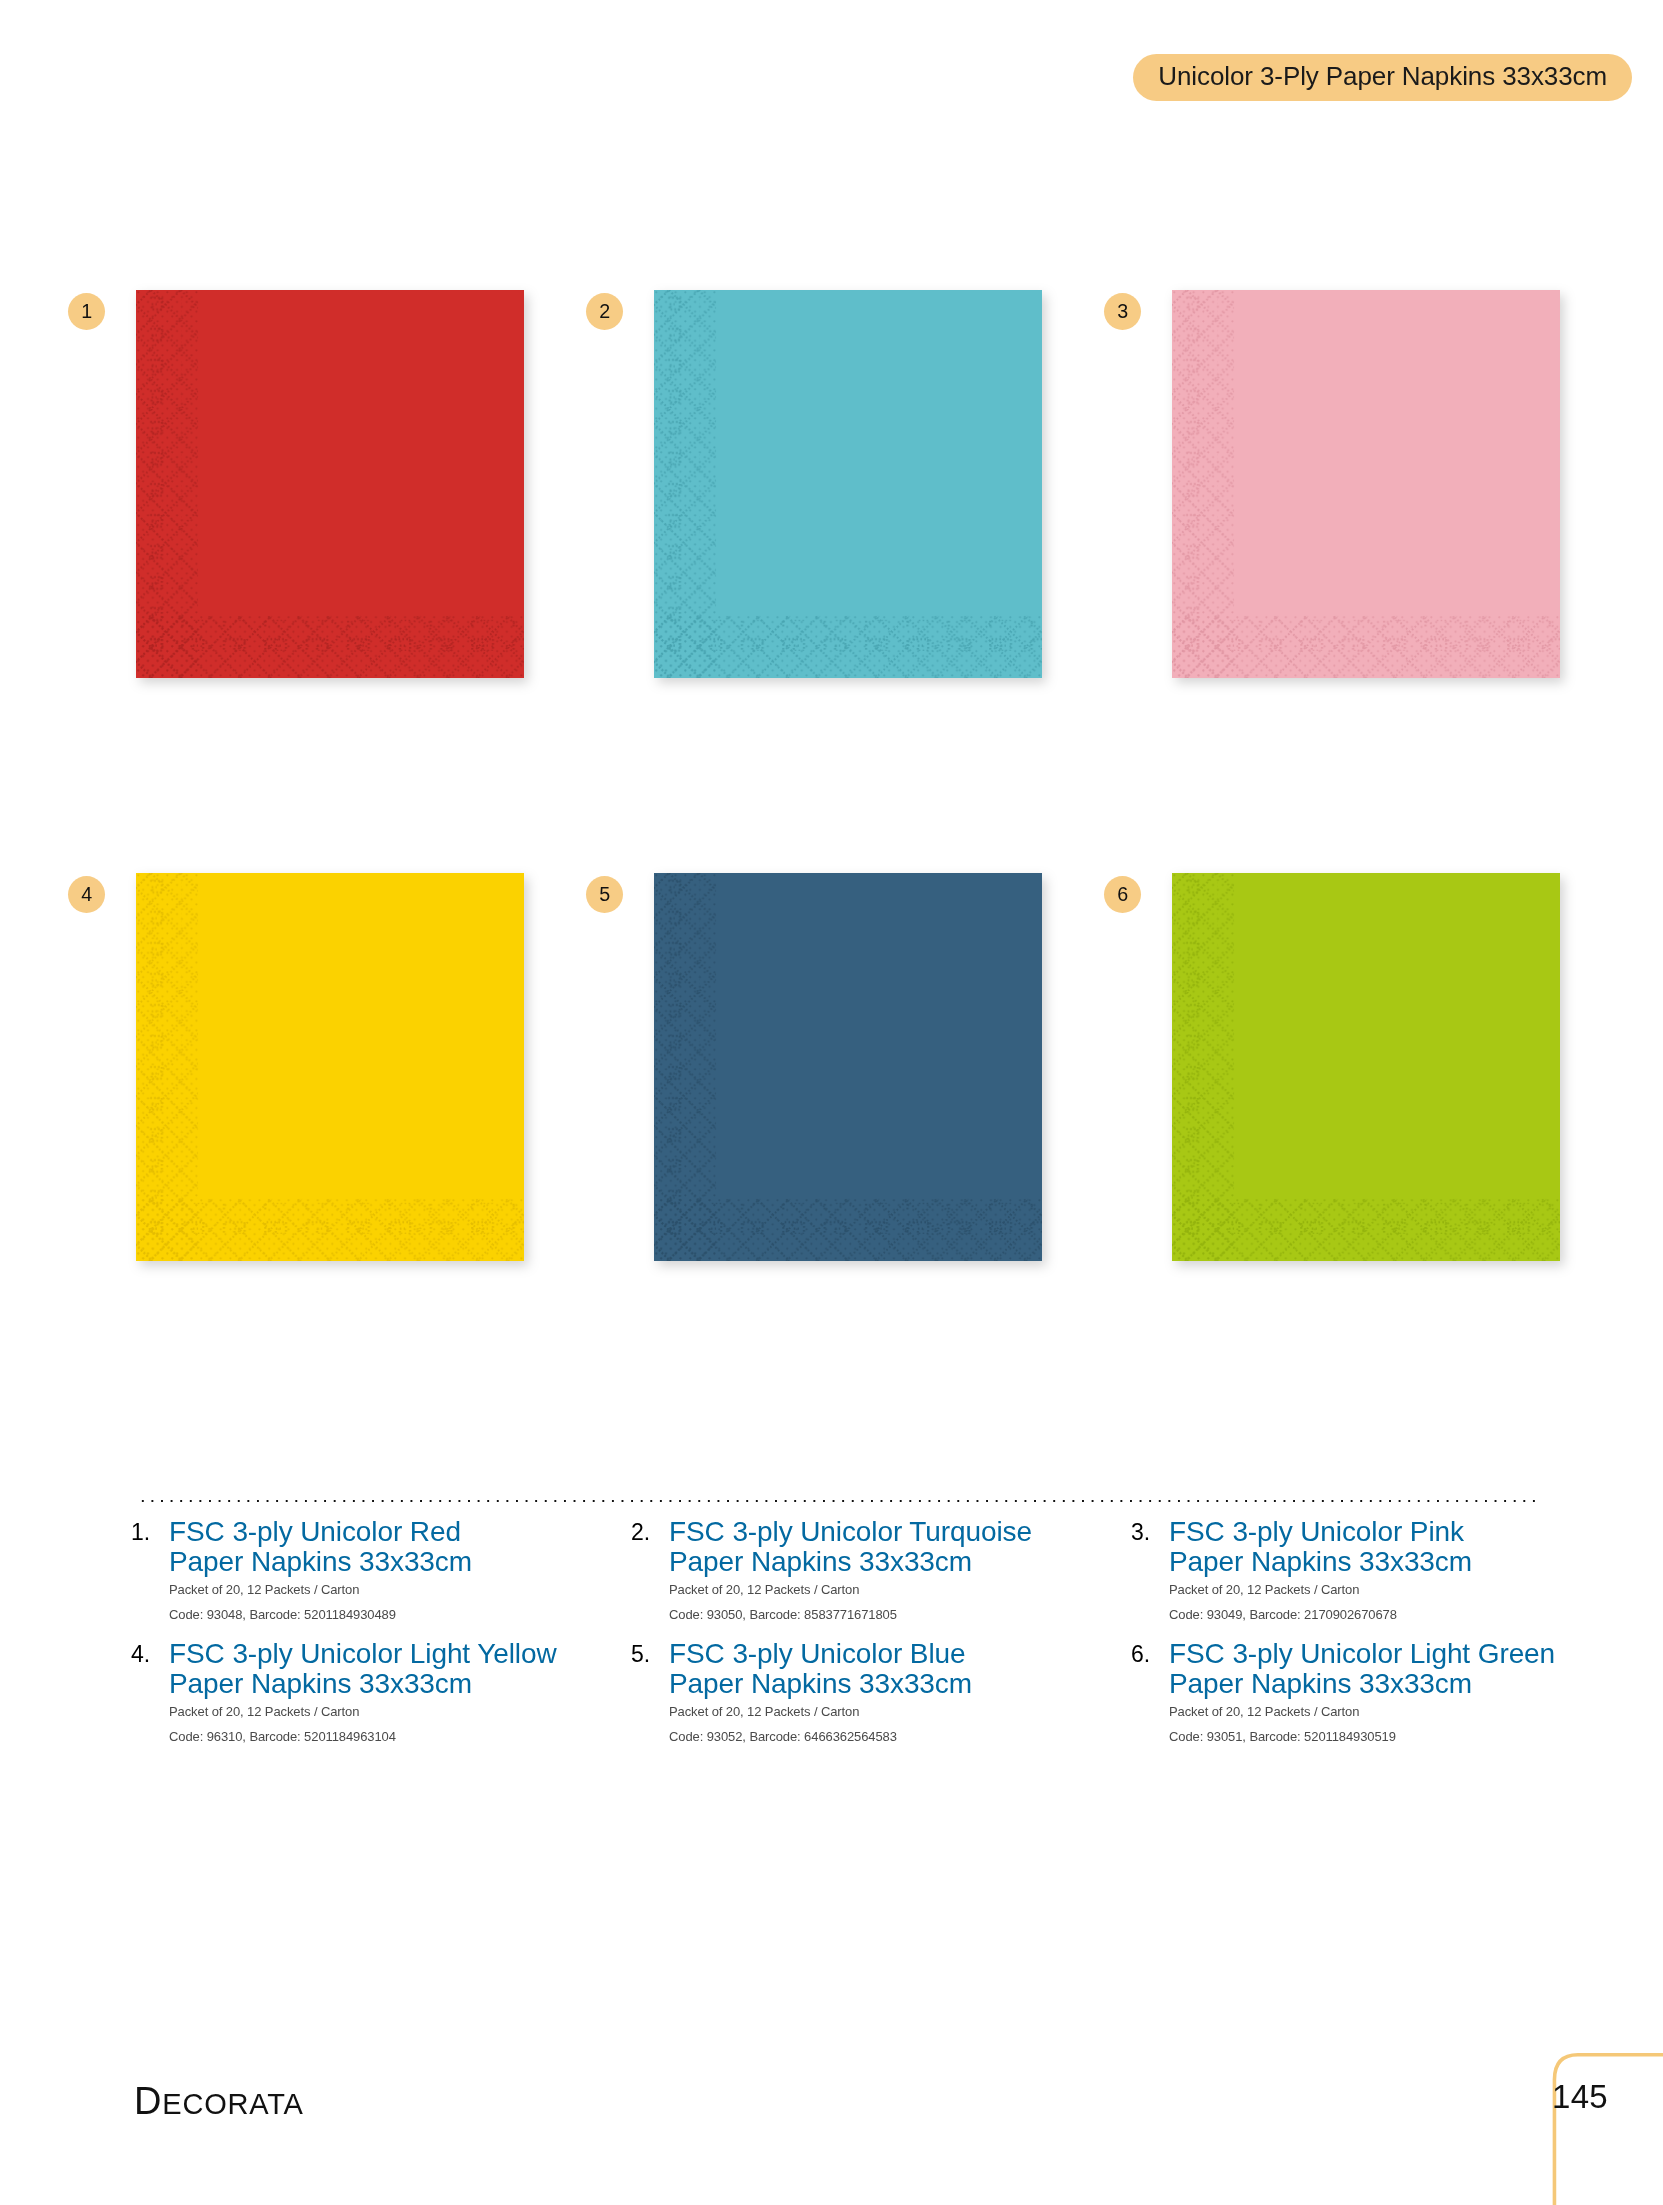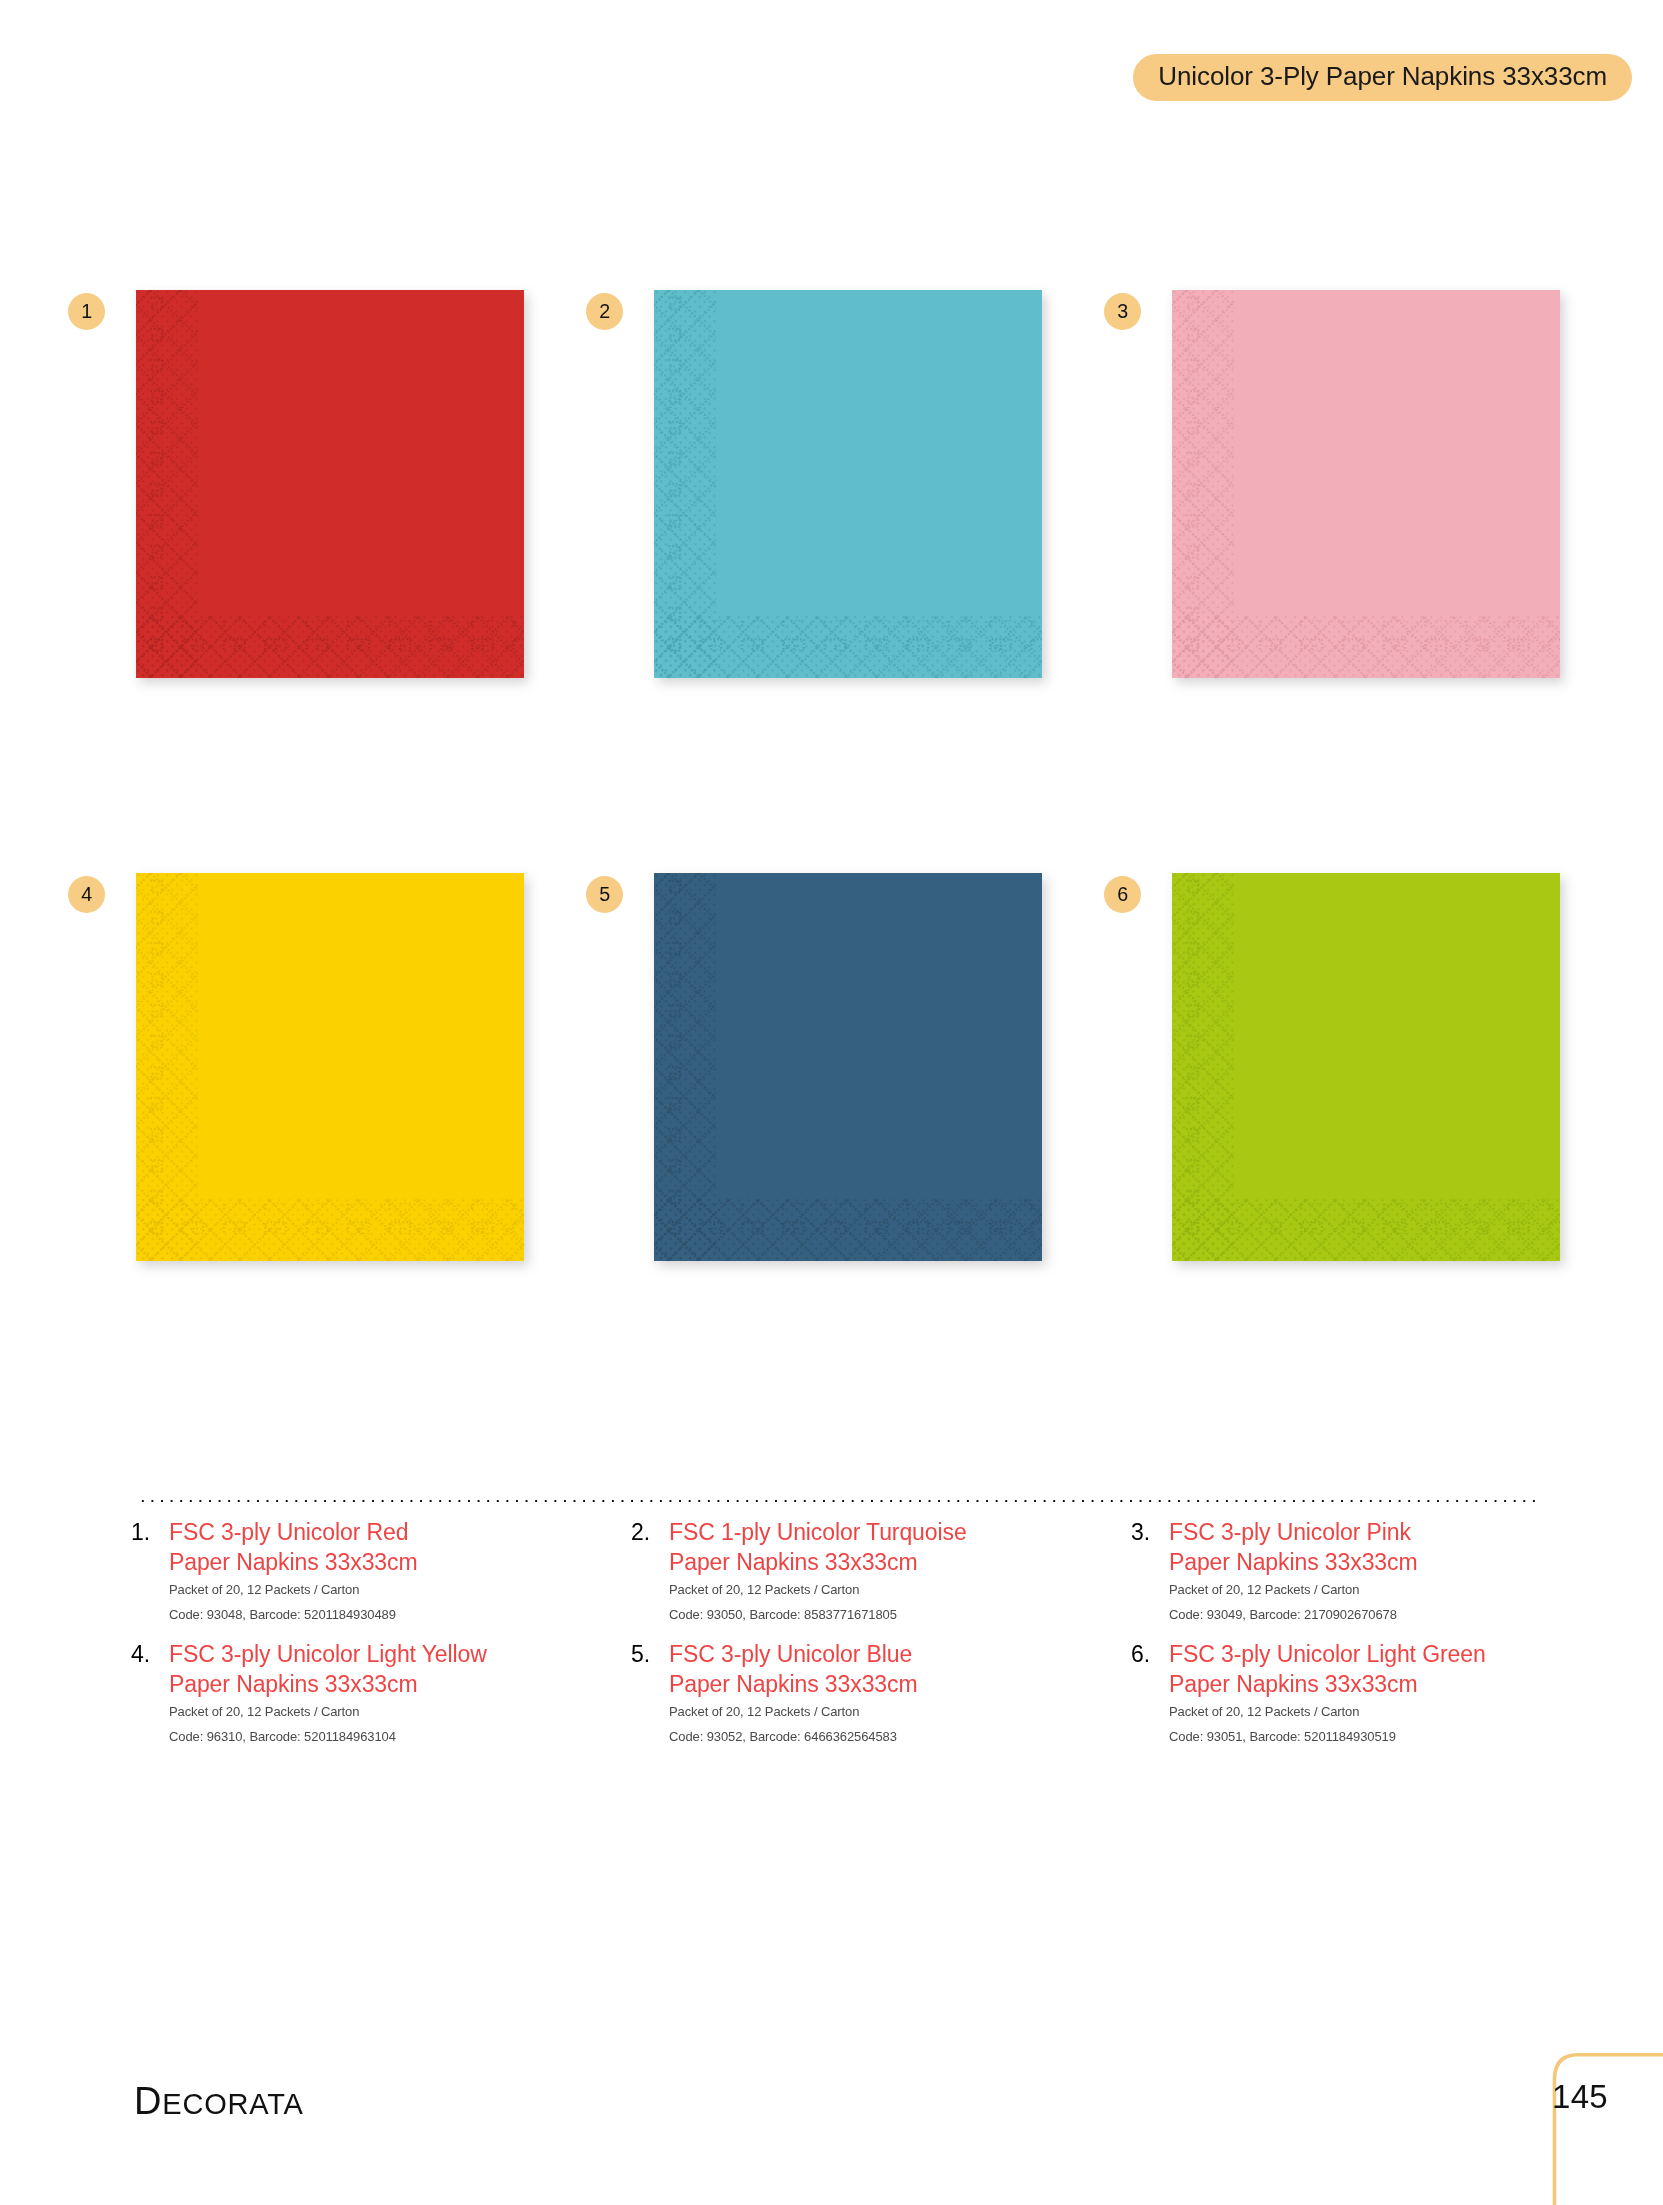--- a/index.html
+++ b/index.html
@@ -103,22 +103,22 @@
   }
   .desc-num {
     font-size: 23px;
     color: #000000;
     width: 38px;
     flex: 0 0 38px;
     line-height: 30px;
   }
   .desc-body { flex: 1 1 auto; }
   .desc-title {
-    font-size: 23px;
-    color: #ef4444;
+    font-size: 28px;
+    color: #0369a1;
     line-height: 30px;
     letter-spacing: -0.1px;
   }
   .desc-sub {
     font-size: 13px;
     color: #4a4a4a;
     line-height: 25px;
     letter-spacing: -0.1px;
   }
 
@@ -341,21 +341,21 @@
       <div class="desc-title">FSC 3-ply Unicolor Red</div>
       <div class="desc-title">Paper Napkins 33x33cm</div>
       <div class="desc-sub">Packet of 20, 12 Packets / Carton</div>
       <div class="desc-sub">Code: 93048, Barcode: 5201184930489</div>
     </div>
   </div>
 
   <div class="desc-item">
     <div class="desc-num">2.</div>
     <div class="desc-body">
-      <div class="desc-title">FSC 1-ply Unicolor Turquoise</div>
+      <div class="desc-title">FSC 3-ply Unicolor Turquoise</div>
       <div class="desc-title">Paper Napkins 33x33cm</div>
       <div class="desc-sub">Packet of 20, 12 Packets / Carton</div>
       <div class="desc-sub">Code: 93050, Barcode: 8583771671805</div>
     </div>
   </div>
 
   <div class="desc-item">
     <div class="desc-num">3.</div>
     <div class="desc-body">
       <div class="desc-title">FSC 3-ply Unicolor Pink</div>

